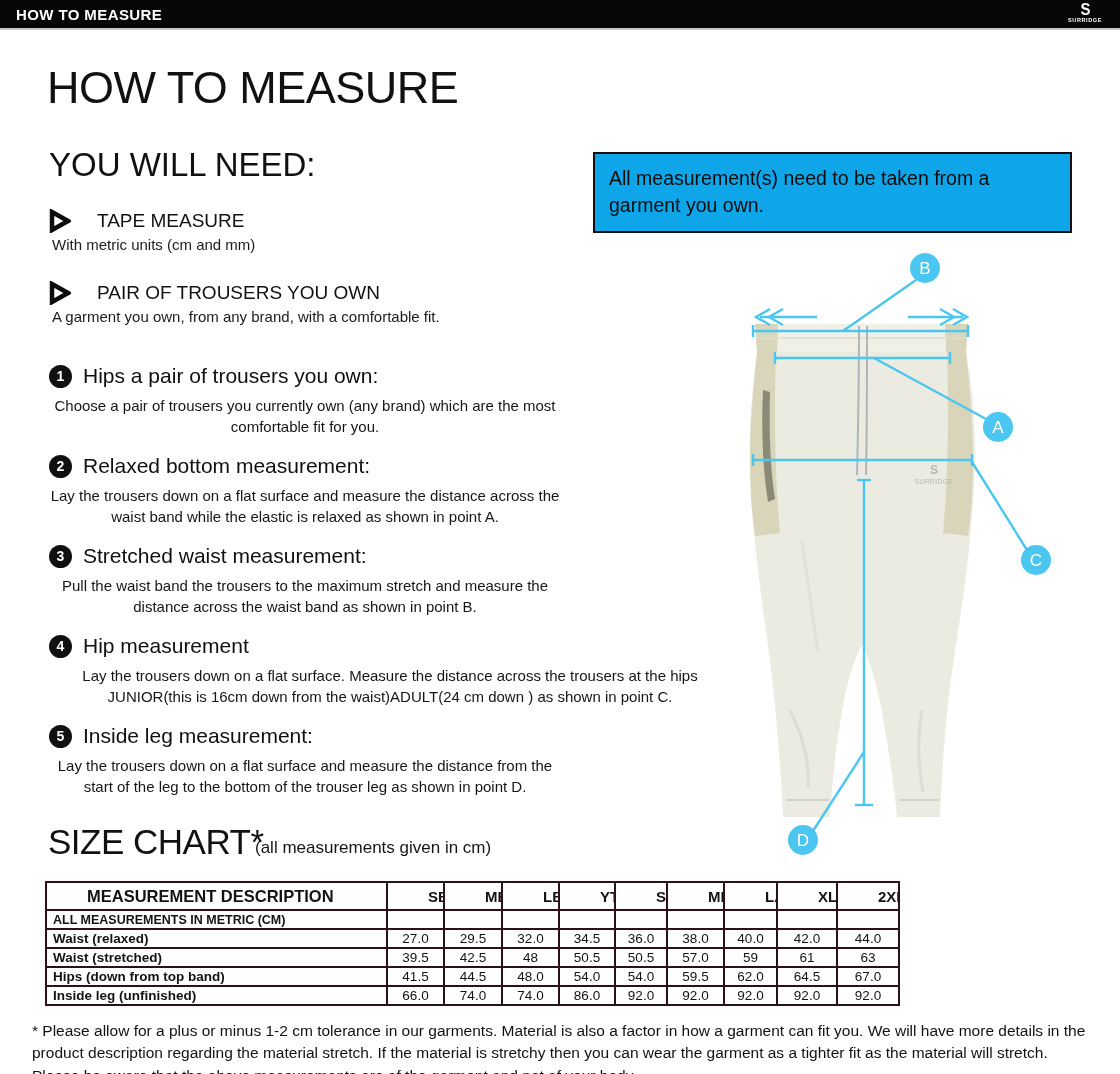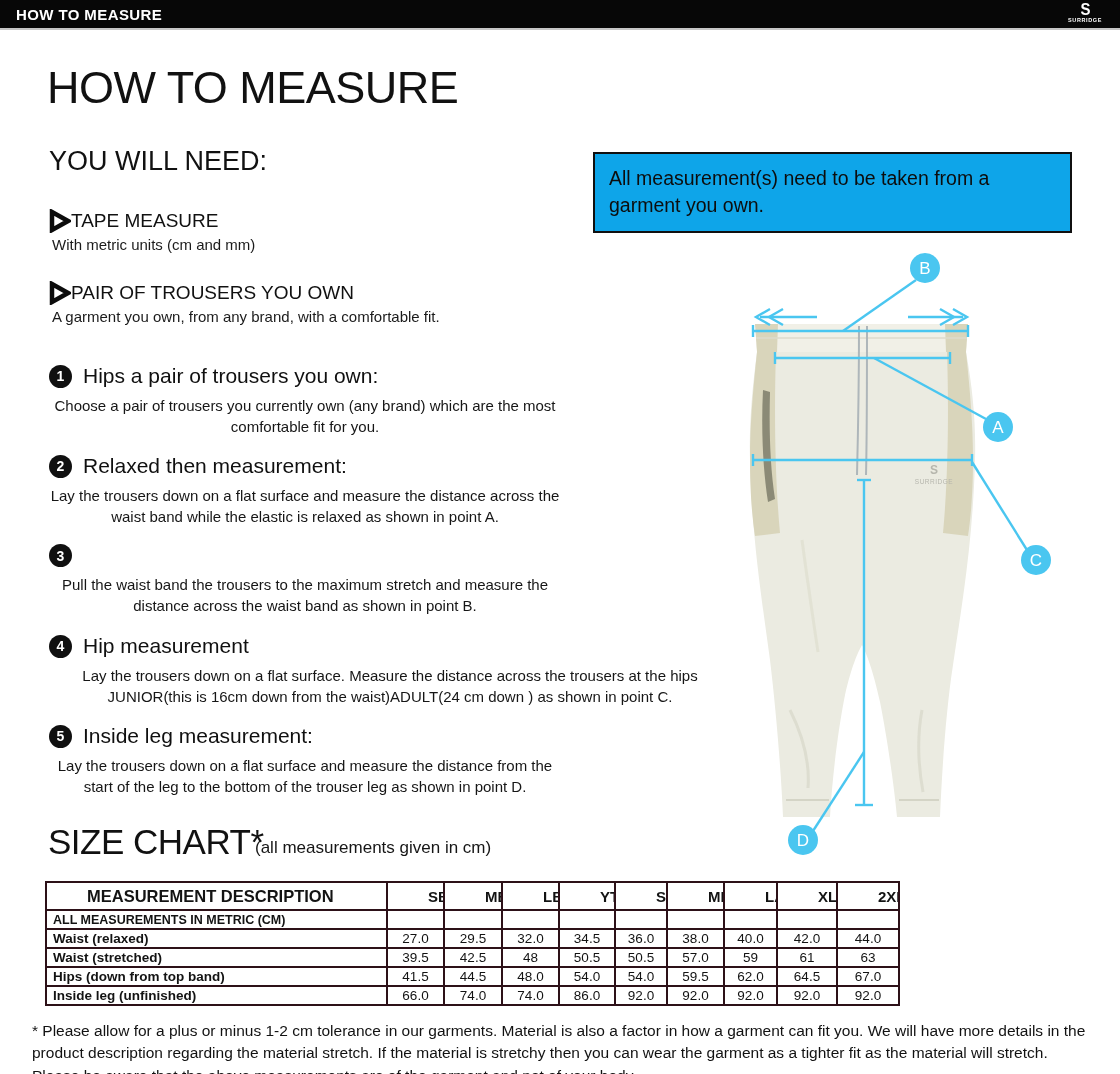--- a/index.html
+++ b/index.html
@@ -12,25 +12,25 @@
             border-bottom:2px solid #c6c6c6; }
   .topbar-title { position:absolute; left:16px; top:6px; color:#ffffff; font-size:15px;
                   font-weight:600; letter-spacing:.4px; }
   .topbar-logo { position:absolute; right:12px; top:1px; width:46px; height:28px; text-align:center; color:#fff; }
   .topbar-logo .s-mark { font-size:15px; font-weight:700; line-height:15px; display:block;
                          letter-spacing:-1px; transform:scaleY(1.1); }
   .topbar-logo .s-word { font-size:5.5px; font-weight:700; letter-spacing:.6px; display:block; line-height:8px; }
 
   
   .h1 { position:absolute; left:47px; top:62px; font-size:45px; font-weight:500; letter-spacing:-0.5px; color:#111; }
-  .h2 { position:absolute; left:49px; top:146px; font-size:27px; font-weight:500; color:#111; }
+  .h2 { position:absolute; left:49px; top:146px; font-size:33px; font-weight:500; color:#111; }
 
   
   .need { position:absolute; left:49px; }
-  .need-head { display:flex; align-items:center; gap:0;text-align:right; }
+  .need-head { display:flex; align-items:center; gap:26px;text-align:right; }
   .need-label { font-size:19px; font-weight:500; color:#111; }
   .need-desc { margin-top:3px; margin-left:3px; font-size:15px; color:#1b1b1b; }
   #need-1 { top:209px; }
   #need-2 { top:281px; }
 
   
   .step { position:absolute; left:49px; }
   .step-head { display:flex; align-items:center; gap:11px; }
   .step-num { width:23px; height:23px; border-radius:50%; background:#101010; color:#fff;
               font-size:14px; font-weight:700; display:flex; align-items:center; justify-content:center; }
@@ -108,27 +108,28 @@
   <div class="step" id="step-1">
     <div class="step-head">
       <span class="step-num">1</span>
       <span class="step-title">Hips a pair of trousers you own:</span>
     </div>
     <div class="step-body">Choose a pair of trousers you currently own (any brand) which are the most comfortable fit for you.</div>
   </div>
   <div class="step" id="step-2">
     <div class="step-head">
       <span class="step-num">2</span>
-      <span class="step-title">Relaxed then measurement:</span>
+      <span class="step-title">Relaxed bottom measurement:</span>
     </div>
     <div class="step-body">Lay the trousers down on a flat surface and measure the distance across the waist band while the elastic is relaxed as shown in point A.</div>
   </div>
   <div class="step" id="step-3">
     <div class="step-head">
       <span class="step-num">3</span>
+      <span class="step-title">Stretched waist measurement:</span>
     </div>
     <div class="step-body">Pull the waist band the trousers to the maximum stretch and measure the distance across the waist band as shown in point B.</div>
   </div>
   <div class="step" id="step-4">
     <div class="step-head">
       <span class="step-num">4</span>
       <span class="step-title">Hip measurement</span>
     </div>
     <div class="step-body">Lay the trousers down on a flat surface. Measure the distance across the trousers at the hips JUNIOR(this is 16cm down from the waist)ADULT(24 cm down ) as shown in point C.</div>
   </div>

